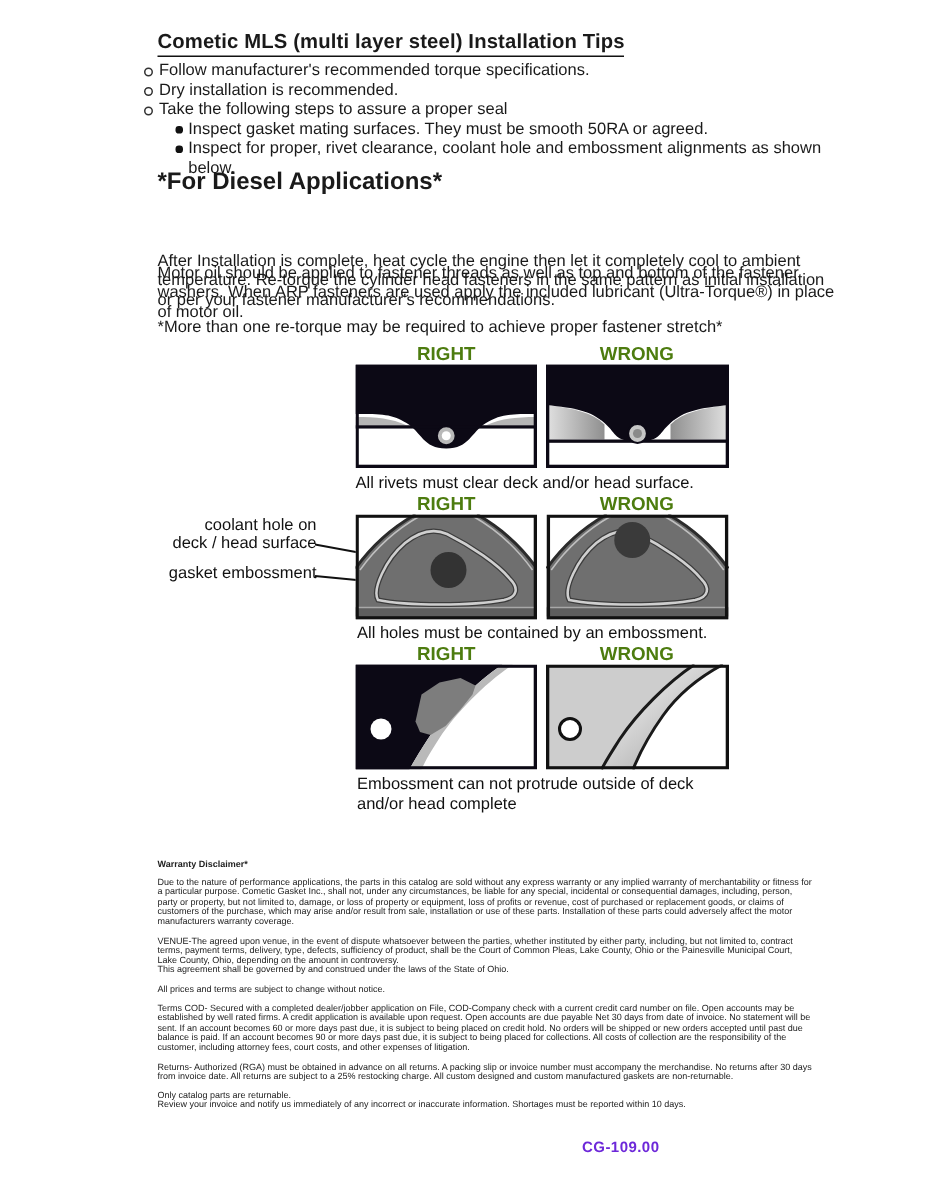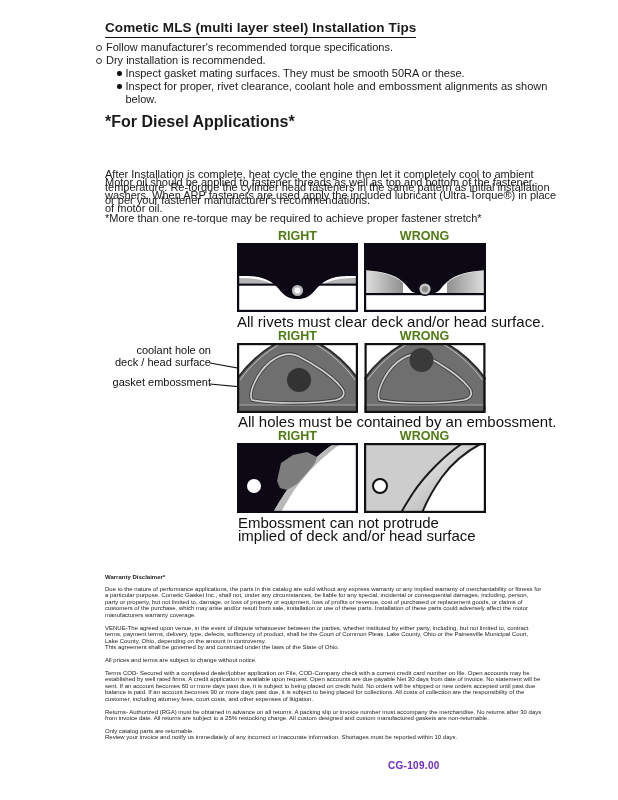--- a/index.html
+++ b/index.html
@@ -14,21 +14,21 @@
   .bullets{position:absolute;left:96px;top:41px;width:460px;font-size:11px;line-height:13px;}
   .b-row{display:flex;align-items:flex-start;}
   .b-ring{width:4px;height:4px;border:1px solid #333;border-radius:50%;margin:4px 4px 0 0;flex:0 0 auto;}
   .b-dot{width:4.5px;height:4.5px;background:#111;border-radius:50%;margin:4px 4px 0 0;flex:0 0 auto;}
   .b-sub{margin-left:21px;}
   .h2{position:absolute;left:105px;top:113px;font-size:16px;font-weight:bold;}
   .para{position:absolute;left:105px;width:452px;font-size:11px;line-height:13.2px;}
   .dg-label{position:absolute;width:121px;text-align:center;font-size:12.5px;font-weight:bold;color:#4d7c0f;}
   .dg-box{position:absolute;width:121px;height:70px;}
   .dg-box svg{display:block;width:100%;height:100%;}
-  .caption{position:absolute;font-size:15px;line-height:12.5px;color:#111;}
+  .caption{position:absolute;font-size:11px;line-height:12.5px;color:#111;}
   .side-label{position:absolute;left:95px;width:116px;text-align:right;font-size:11px;line-height:11.5px;color:#111;}
   .leader{position:absolute;left:208px;top:355px;width:95px;height:40px;}
   .legal{position:absolute;left:105px;top:574px;width:437px;font-size:6px;line-height:6.6px;color:#222;}
   .legal .lh{font-weight:bold;margin:0 0 5px 0;}
   .legal p{margin:0 0 6px 0;}
   .legal p.tight{margin:0;}
   .footer-code{position:absolute;left:388px;top:760px;font-size:10px;color:#6d28d9;letter-spacing:.3px;font-weight:bold;}
 </style>
 </head>
 <body>
@@ -39,23 +39,27 @@
 
   <div class="bullets">
     <div class="b-row">
       <span class="b-ring"></span>
       <span>Follow manufacturer's recommended torque specifications.</span>
     </div>
     <div class="b-row">
       <span class="b-ring"></span>
       <span>Dry installation is recommended.</span>
     </div>
+    <div class="b-row">
+      <span class="b-ring"></span>
+      <span>Take the following steps to assure a proper seal</span>
+    </div>
     <div class="b-row b-sub">
       <span class="b-dot"></span>
-      <span>Inspect gasket mating surfaces.  They must be smooth 50RA or these.</span>
+      <span>Inspect gasket mating surfaces.  They must be smooth 50RA or agreed.</span>
     </div>
     <div class="b-row b-sub">
       <span class="b-dot"></span>
       <span>Inspect for proper, rivet clearance, coolant hole and embossment alignments as shown below.</span>
     </div>
   </div>
 
   <div class="h2">*For Diesel Applications*</div>
   <div class="para" style="top:132px;margin-top:44px;">Motor oil should be applied to fastener threads as well as top and bottom of the fastener washers. When ARP fasteners are used apply the included lubricant (Ultra-Torque®) in place of motor oil.</div>
   <div class="para" style="top:168px;">After Installation is complete, heat cycle the engine then let it completely cool to ambient temperature. Re-torque the cylinder head fasteners in the same pattern as initial installation or per your fastener manufacturer's recommendations.</div>
@@ -171,21 +175,21 @@
       </defs>
       <rect width="122" height="70" fill="#fff"></rect>
       <path d="M0,0 H99 C81,12 61,32 49,50 C44,58 40,64 37,70 L0,70 Z" fill="#cdcdcd"></path>
       <path d="M99,0 C81,12 61,32 49,50 C44,58 40,64 37,70 L58,70 C62,60 68,48 78,34 C88,20 103,8 118,0 Z" fill="url(#g3)"></path>
       <path d="M99,0 C81,12 61,32 49,50 C44,58 40,64 37,70" fill="none" stroke="#1a1a1a" stroke-width="2"></path>
       <path d="M118,0 C103,8 88,20 78,34 C68,48 62,60 58,70" fill="none" stroke="#1a1a1a" stroke-width="2"></path>
       <circle cx="16" cy="43" r="7" fill="#fff" stroke="#111" stroke-width="2"></circle>
       <rect x="1.1" y="1.1" width="119.8" height="67.8" fill="none" stroke="#111" stroke-width="2.2"></rect>
     </svg>
   </div>
-  <div class="caption" style="left:238px;top:517px;width:240px;">Embossment can not protrude implied of deck and/or head surface</div>
+  <div class="caption" style="left:238px;top:517px;width:240px;">Embossment can not protrude outside of deck and/or head complete</div>
 
   <div class="legal">
     <p class="lh">Warranty Disclaimer*</p>
     <p>Due to the nature of performance applications, the parts in this catalog are sold without any express warranty or any implied warranty of merchantability or fitness for a particular purpose.  Cometic Gasket Inc., shall not, under any circumstances, be liable for any special, incidental or consequential damages, including, person, party or property, but not limited to, damage, or loss of property or equipment, loss of profits or revenue, cost of purchased or replacement goods, or claims of customers of the purchase, which may arise and/or result from sale, installation or use of these parts.  Installation of these parts could adversely affect the motor manufacturers warranty coverage.</p>
     <p class="tight">VENUE-The agreed upon venue, in the event of dispute whatsoever between the parties, whether instituted by either party, including, but not limited to, contract terms, payment terms, delivery, type, defects, sufficiency of product, shall be the Court of Common Pleas, Lake County, Ohio or the Painesville Municipal Court, Lake County, Ohio, depending on the amount in controversy.</p>
     <p>This agreement shall be governed by and construed under the laws of the State of Ohio.</p>
     <p>All prices and terms are subject to change without notice.</p>
     <p>Terms COD- Secured with a completed dealer/jobber application on File, COD-Company check with a current credit card number on file.  Open accounts may be established by well rated firms.  A credit application is available upon request.  Open accounts are due payable Net 30 days from date of invoice.  No statement will be sent.  If an account becomes 60 or more days past due, it is subject to being placed on credit hold.  No orders will be shipped or new orders accepted until past due balance is paid.  If an account becomes 90 or more days past due, it is subject to being placed for collections.  All costs of collection are the responsibility of the customer, including attorney fees, court costs, and other expenses of litigation.</p>
     <p>Returns- Authorized (RGA) must be obtained in advance on all returns.  A packing slip or invoice number must accompany the merchandise.  No returns after 30 days from invoice date.  All returns are subject to a 25% restocking charge.  All custom designed and custom manufactured gaskets are non-returnable.</p>
     <p class="tight">Only catalog parts are returnable.</p>

